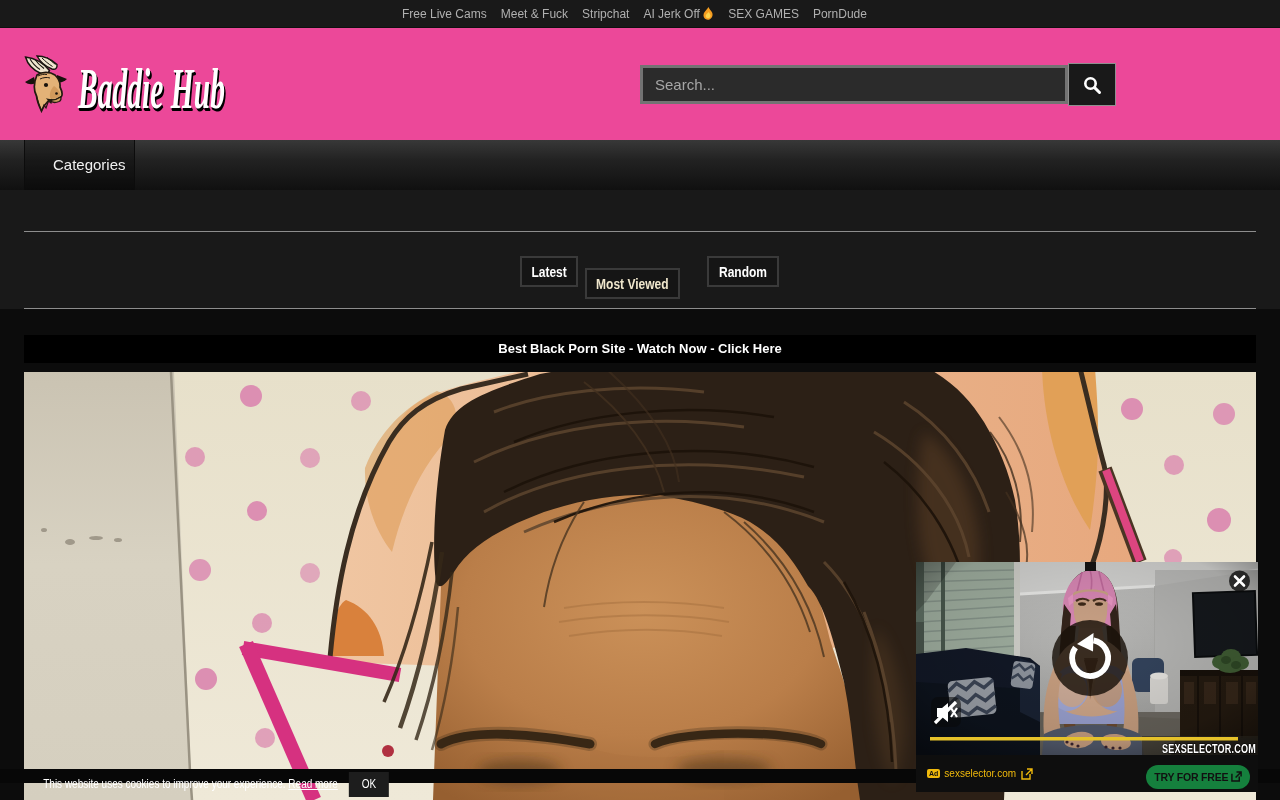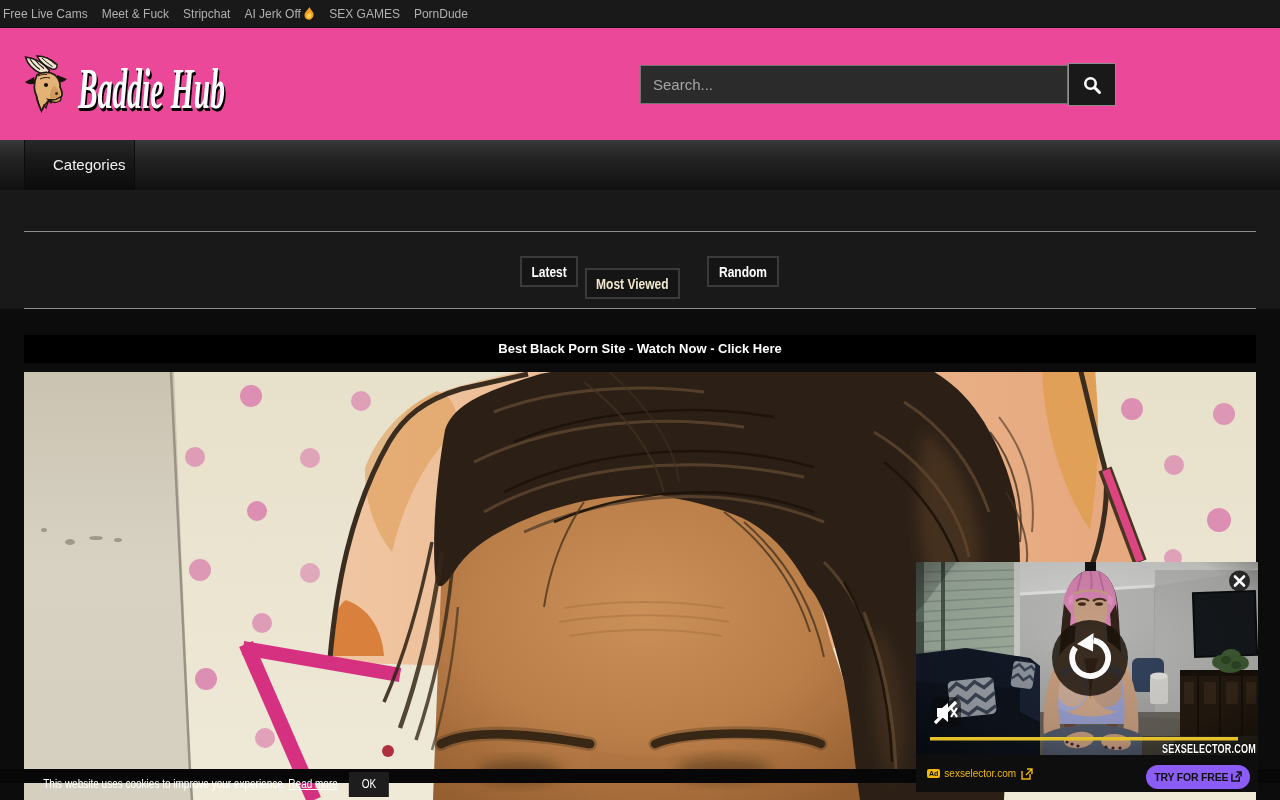--- a/index.html
+++ b/index.html
@@ -1,32 +1,32 @@
 <!DOCTYPE html>
 <html><head>
 <meta charset="utf-8">
 <style>
   * { margin:0; padding:0; box-sizing:border-box; }
   html,body { width:1280px; height:800px; overflow:hidden; background:#191919;
     font-family:"Liberation Sans", sans-serif; }
   
   .topbar { position:absolute; left:0; top:0; width:1280px; height:28px; background:#191919;
-    border-bottom:1px solid #101010; }
+    border-bottom:1px solid #101010;text-align:center; }
   .topbar a { display:inline-block; color:#b0b0b0; font-size:12px; text-decoration:none;
     line-height:28px; margin-right:14px; }
   .topbar a:first-child { margin-left:3px; }
   
   .header { position:absolute; left:0; top:28px; width:1280px; height:112px; background:#ec4899; }
   .logo { position:absolute; left:30px; top:29px; width:220px; height:60px; }
   .logo-txt { position:absolute; left:48px; top:4px; color:#fff; font-family:"Liberation Serif", serif;
     font-style:italic; font-weight:bold; font-size:58px; white-space:nowrap; line-height:56px;
     text-shadow:3px 3px 0 #000, 2px 2px 0 #000; transform:scaleX(0.51); transform-origin:left; }
   .search { position:absolute; left:640px; top:37px; }
   .search input { position:absolute; left:0; top:0; width:428px; height:39px; background:#2b2b2b;
-    border:1px solid #737373; color:#aaa; font-size:15px; padding-left:12px;
+    border:3px solid #737373; color:#aaa; font-size:15px; padding-left:12px;
     font-family:"Liberation Sans", sans-serif; }
   .search input::placeholder { color:#a6a6a6; opacity:1; }
   .sbtn { position:absolute; left:428px; top:-2px; width:48px; height:43px; background:#191919;
     border:1px solid #8f8f8f; display:flex; align-items:center; justify-content:center; }
   
   .nav { position:absolute; left:0; top:140px; width:1280px; height:50px;
     background:linear-gradient(#383838, #222 40%, #101010); }
   .cat { position:absolute; left:24px; top:0; width:111px; height:50px; background:rgba(0,0,0,0.28);
     border-left:1px solid #0c0c0c; border-right:1px solid #0c0c0c; color:#f0f0f0; font-size:15px;
     line-height:50px; padding-left:28px; }
@@ -50,21 +50,21 @@
   
   .photo { position:absolute; left:24px; top:372px; width:1232px; height:428px; overflow:hidden; }
   
   .vid { position:absolute; left:916px; top:562px; width:342px; height:230px; }
   .scene { position:absolute; left:0; top:0; width:342px; height:193px; }
   .adbar { position:absolute; left:0; top:193px; width:342px; height:37px; background:#0e0e0e;
     display:flex; align-items:center; }
   .adlabel { display:inline-block; background:#f0b90b; color:#111; font-size:7px; font-weight:bold;
     border-radius:2px; padding:1px 2px; margin-left:11px; }
   .adlink { color:#f0b90b; font-size:10px; margin-left:4px; }
-  .tryfree { position:absolute; right:8px; top:10px; height:24px; background:#8b5cf6; color:#111;
+  .tryfree { position:absolute; right:8px; top:10px; height:24px; background:#15803d; color:#111;
     border-radius:12px; font-size:10.5px; font-weight:bold; line-height:24px; padding:0 8px; letter-spacing:-0.2px; }
   
   .cookie { position:absolute; left:0; top:769px; width:1280px; height:14px; background:#070707;
     color:#fff; font-size:12.5px; font-weight:normal; text-align:left; line-height:31px; z-index:5; }
   .cookie .inner { display:inline-block; transform:scaleX(0.8); transform-origin:center; white-space:nowrap; }
   .cookie .rm { text-decoration:underline; }
   .cookie .ok { display:inline-block; background:#1d1d1d; padding:0 16px; margin-left:14px;
     height:25px; line-height:25px; }
   .vid { z-index:6; }
 </style>

